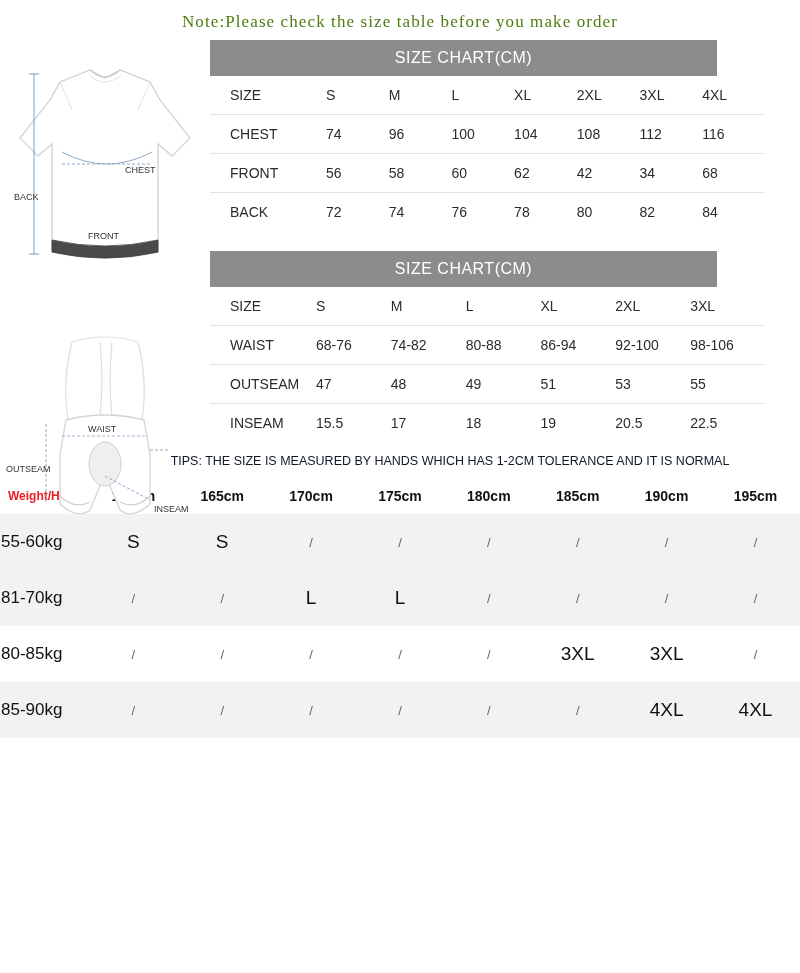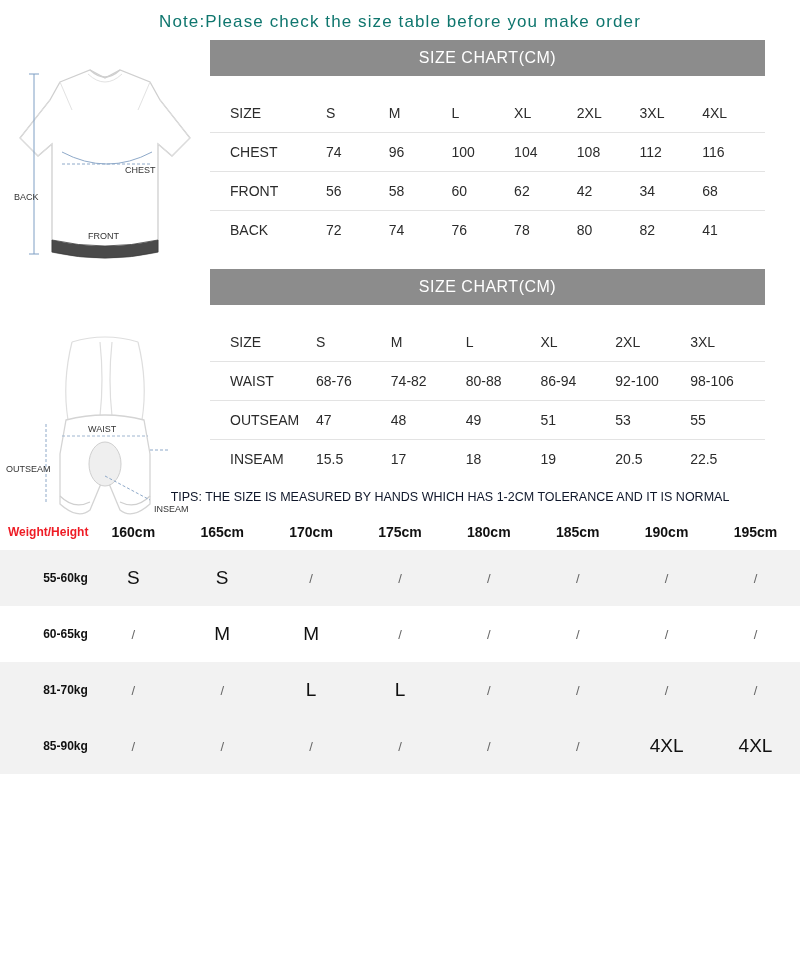--- a/index.html
+++ b/index.html
@@ -11,26 +11,26 @@
     width: 800px;
     height: 973px;
     font-family: "Liberation Sans", sans-serif;
     color: #222;
     position: relative;
     overflow: hidden;
   }
 
   
   .note {
-    color: #0f766e;
+    color: #4d7c0f;
     font-size: 17px;
     letter-spacing: 1.1px;
     text-align: center;
     padding: 12px 0 8px 0;
-    font-family: Liberation Sans, sans-serif;
+    font-family: Liberation Serif, serif;
   }
 
   
   .top-wrap {
     position: relative;
     width: 800px;
   }
 
   .illus {
     position: absolute;
@@ -46,28 +46,27 @@
 
   
   .chart-title {
     background: #8c8c8c;
     color: #ffffff;
     text-align: center;
     font-size: 16px;
     letter-spacing: 0.5px;
     padding: 9px 0;
     margin: 0 0 0 0;
-    width: 555px;
+    width: 507px;
   }
 
   table.size {
     border-collapse: collapse;
     width: 555px;
     table-layout: fixed;
-    margin-top: 18px;
   }
   table.size td {
     font-size: 14px;
     color: #2b2b2b;
     padding: 11px 0 11px 0;
     border-bottom: 1px solid #e3e3e3;
     text-align: left;
   }
   table.size tr:last-child td {
     border-bottom: none;
@@ -116,23 +115,23 @@
     height: 34px;
   }
   .rec .corner {
     color: #ee1c25;
     font-size: 12px;
     font-weight: bold;
     text-align: left;
     padding-left: 8px;
   }
   .rec .rowlbl {
-    font-size: 12px;
-    font-weight: bold;
-    text-align: right;
+    font-size: 17px;
+    font-weight: normal;
+    text-align: left;
   }
   .rec .slash {
     color: #666;
     font-size: 13px;
   }
   .rec .val {
     font-size: 19px;
   }
 
   
@@ -235,21 +234,21 @@
         <td>68</td>
       </tr>
       <tr>
         <td class="lbl">BACK</td>
         <td>72</td>
         <td>74</td>
         <td>76</td>
         <td>78</td>
         <td>80</td>
         <td>82</td>
-        <td>41</td>
+        <td>84</td>
       </tr>
     </tbody>
       </table>
 
     <div class="gap"></div>
 
     <div class="chart-title">SIZE CHART(CM)</div>
     <table class="size t2">
       <tbody>
           <tr>
@@ -314,42 +313,42 @@
       <td class="rowlbl">55-60kg</td>
       <td class="val">S</td>
       <td class="val">S</td>
       <td class="slash">/</td>
       <td class="slash">/</td>
       <td class="slash">/</td>
       <td class="slash">/</td>
       <td class="slash">/</td>
       <td class="slash">/</td>
     </tr>
-    <tr class="even">
-      <td class="rowlbl">60-65kg</td>
-      <td class="slash">/</td>
-      <td class="val">M</td>
-      <td class="val">M</td>
-      <td class="slash">/</td>
-      <td class="slash">/</td>
-      <td class="slash">/</td>
-      <td class="slash">/</td>
-      <td class="slash">/</td>
-    </tr>
     <tr class="odd">
       <td class="rowlbl">81-70kg</td>
       <td class="slash">/</td>
       <td class="slash">/</td>
       <td class="val">L</td>
       <td class="val">L</td>
       <td class="slash">/</td>
       <td class="slash">/</td>
       <td class="slash">/</td>
       <td class="slash">/</td>
     </tr>
+    <tr class="even">
+      <td class="rowlbl">80-85kg</td>
+      <td class="slash">/</td>
+      <td class="slash">/</td>
+      <td class="slash">/</td>
+      <td class="slash">/</td>
+      <td class="slash">/</td>
+      <td class="val">3XL</td>
+      <td class="val">3XL</td>
+      <td class="slash">/</td>
+    </tr>
     <tr class="odd">
       <td class="rowlbl">85-90kg</td>
       <td class="slash">/</td>
       <td class="slash">/</td>
       <td class="slash">/</td>
       <td class="slash">/</td>
       <td class="slash">/</td>
       <td class="slash">/</td>
       <td class="val">4XL</td>
       <td class="val">4XL</td>

